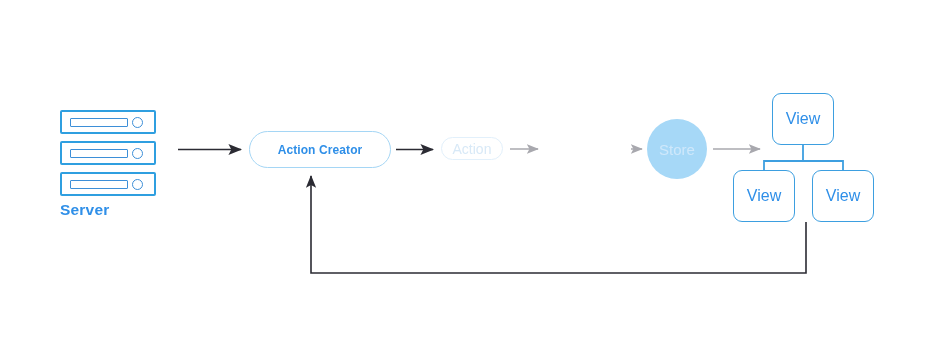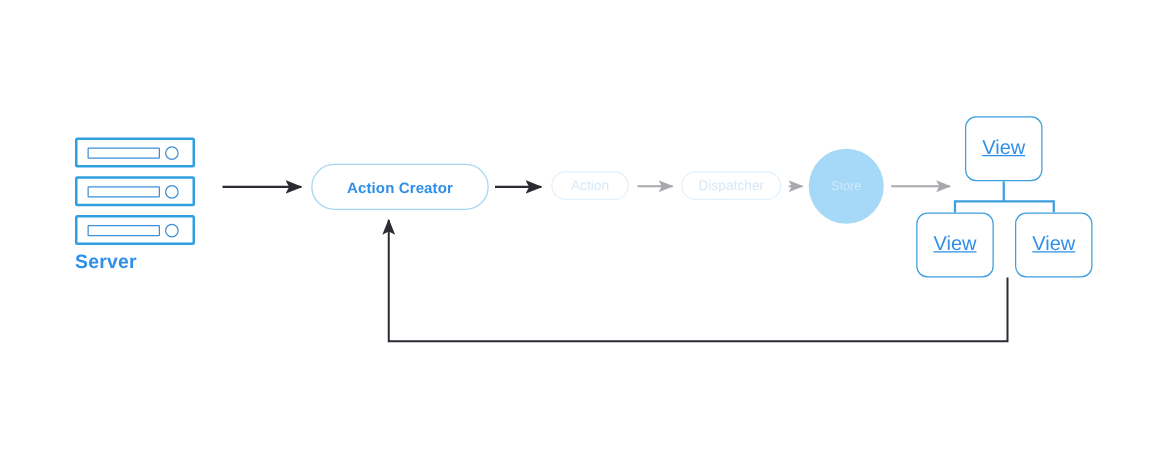--- a/index.html
+++ b/index.html
@@ -83,52 +83,51 @@
     width: 142px; height: 37px;
     border: 1.7px solid #a5d6f5;
     color: #2f8fe8;
     font-size: 12px;
     font-weight: bold;
     letter-spacing: .1px;
   }
   .pill-ghost {
     border: 1.4px solid #e2f0fb;
     color: #d8e9f7;
-    font-size: 11px;
+    font-size: 14px;
   }
   .pill-action { left: 441px; top: 137px; width: 62px; height: 23px; }
   .pill-dispatcher { left: 545px; top: 137px; width: 80px; height: 23px; }
 
   
   .store-circle {
     position: absolute;
     left: 647px; top: 119px;
     width: 60px; height: 60px;
     border-radius: 50%;
     background: #a6d8f7;
     display: flex;
     align-items: center;
     justify-content: center;
     color: #cfe8fb;
-    font-size: 10px;
+    font-size: 15px;
   }
 
   
   .view-box {
     position: absolute;
     box-sizing: border-box;
     border: 1.8px solid #3d9fe0;
     border-radius: 9px;
     background: #ffffff;
     display: flex;
     align-items: center;
     justify-content: center;
     color: #2f8fe8;
     font-size: 16px;
-    text-decoration: underline;
   }
   .view-top    { left: 772px; top: 93px;  width: 62px; height: 52px; }
   .view-left   { left: 733px; top: 170px; width: 62px; height: 52px; }
   .view-right  { left: 812px; top: 170px; width: 62px; height: 52px; }
 </style>
 </head>
 <body>
 
 <div id="canvas">
 
@@ -172,21 +171,20 @@
     <div class="rack-unit">
       <span class="rack-bar"></span>
       <span class="rack-led"></span>
     </div>
   </div>
   <div class="server-label">Server</div>
 
   <div class="pill pill-action-creator">Action Creator</div>
 
   <div class="pill pill-ghost pill-action">Action</div>
-  <div class="pill pill-ghost pill-dispatcher">Dispatcher</div>
 
   <div class="store-circle">Store</div>
 
   <div class="view-box view-top">View</div>
   <div class="view-box view-left">View</div>
   <div class="view-box view-right">View</div>
 
 </div>
 
 </body></html>

